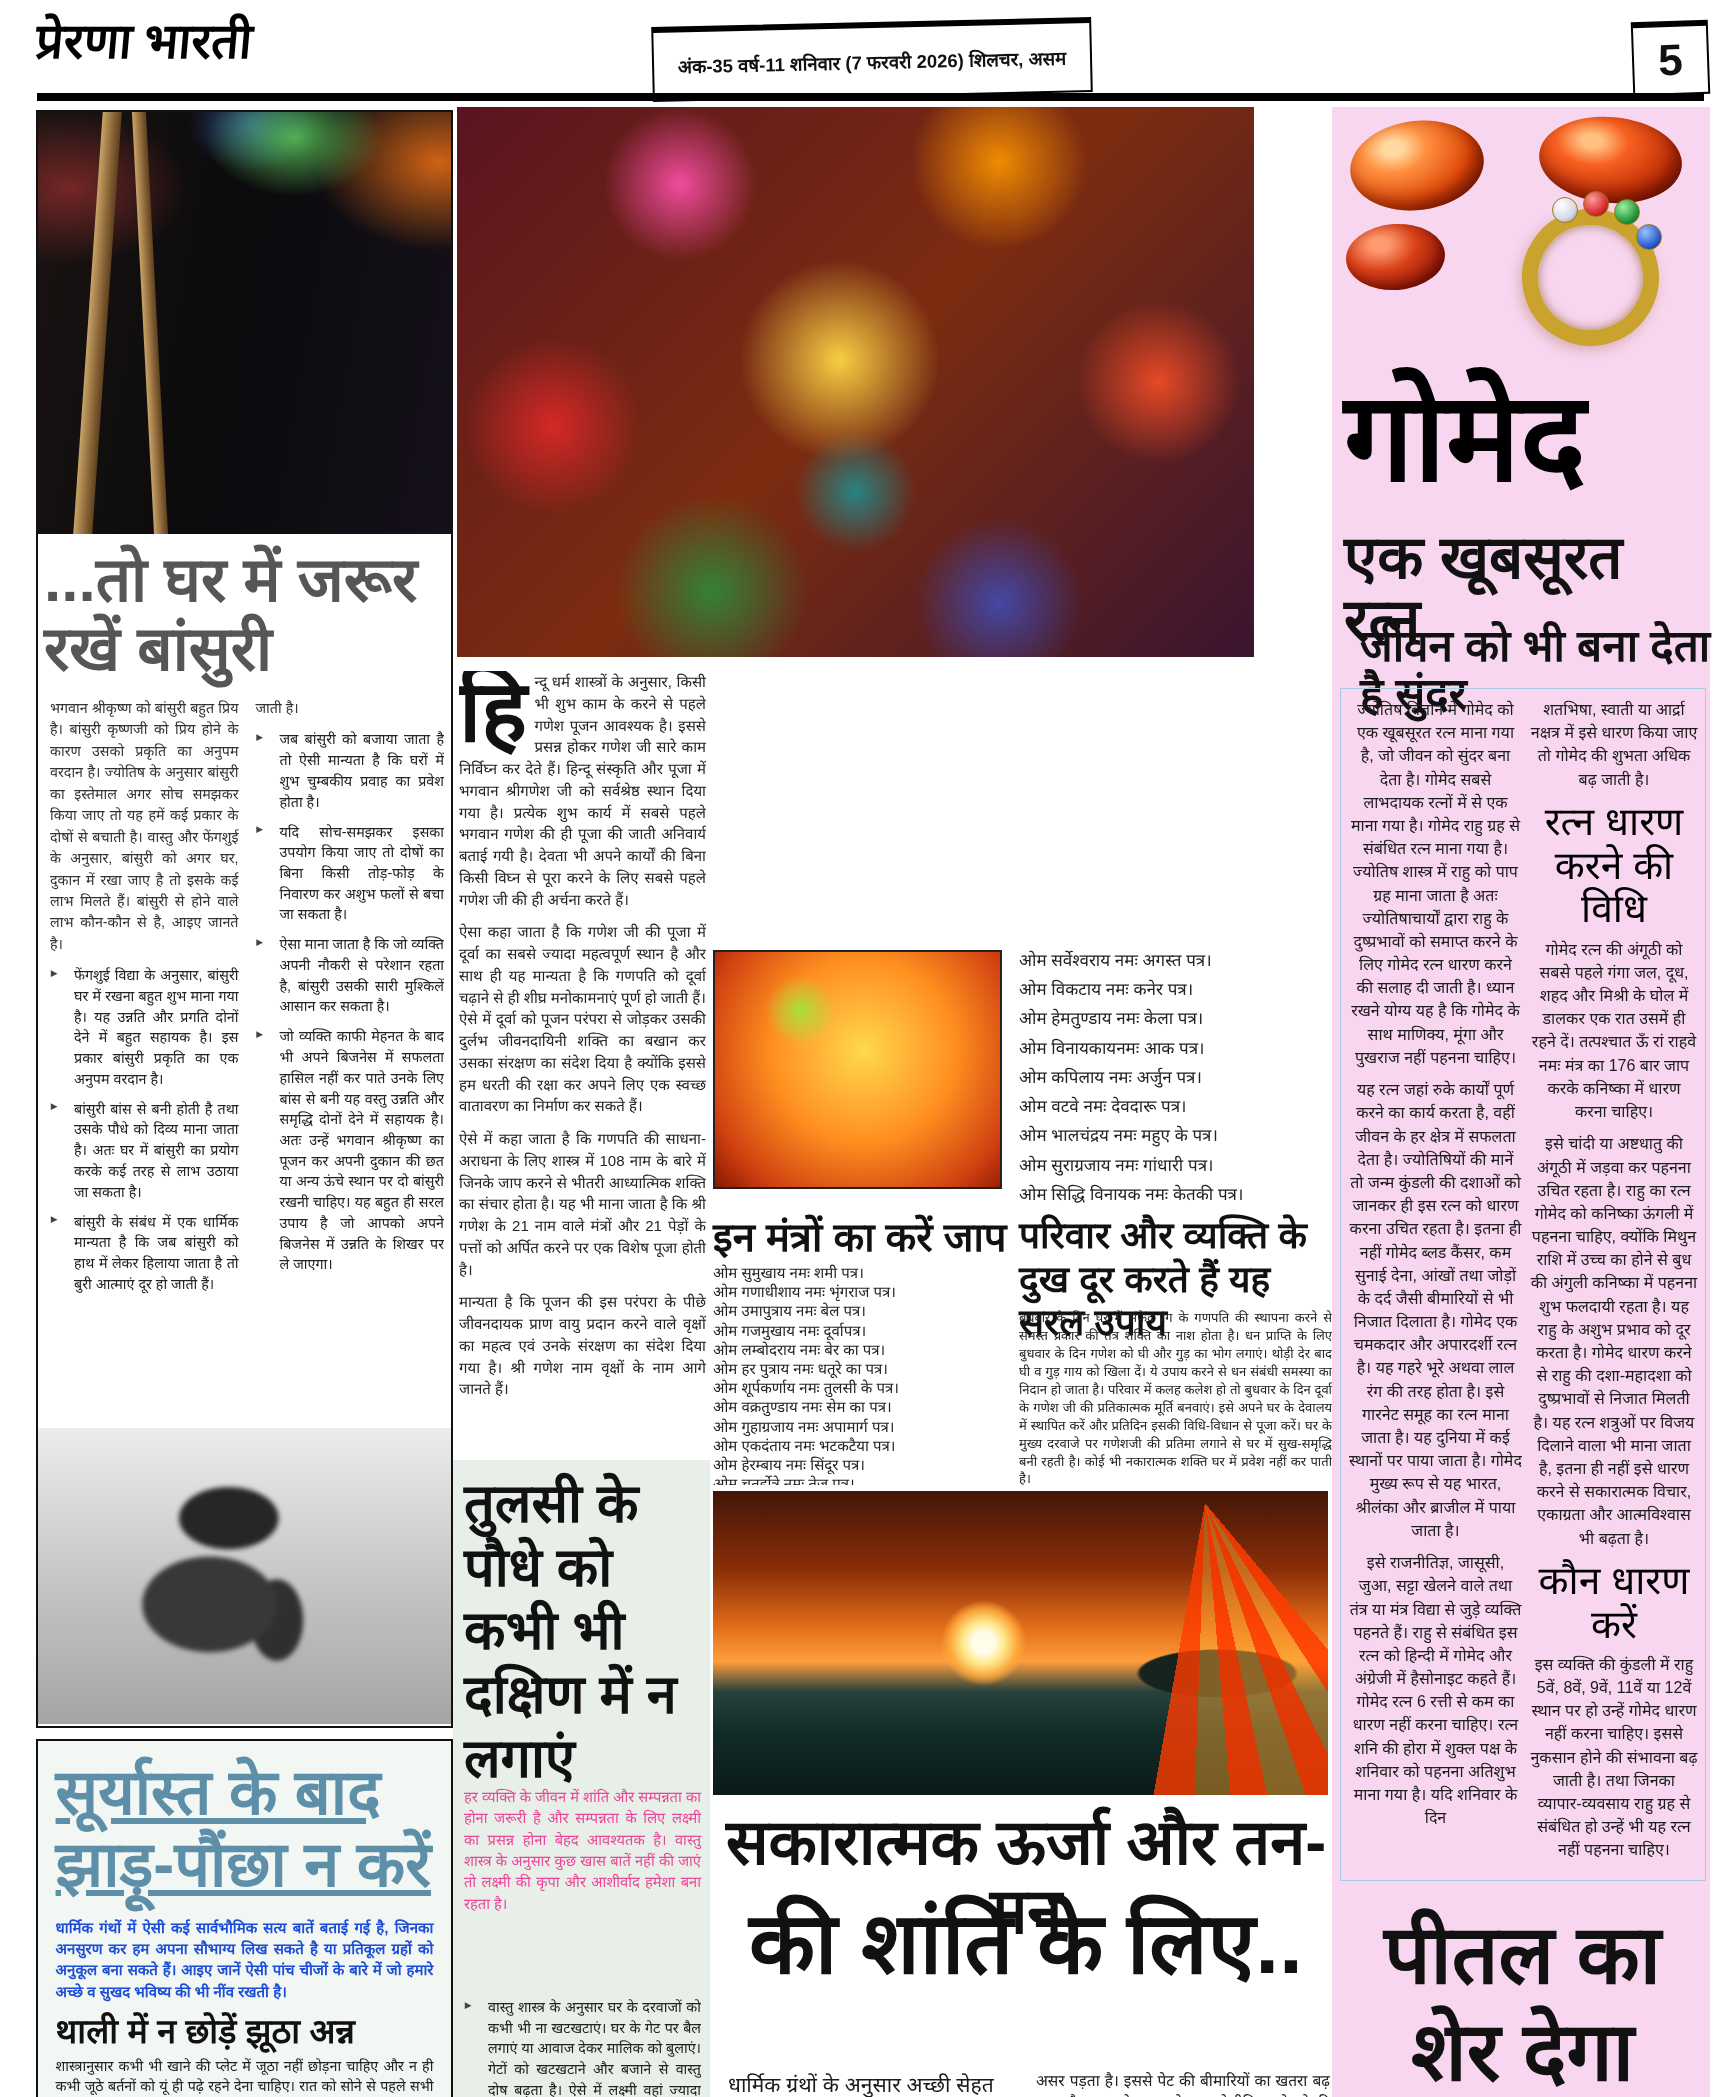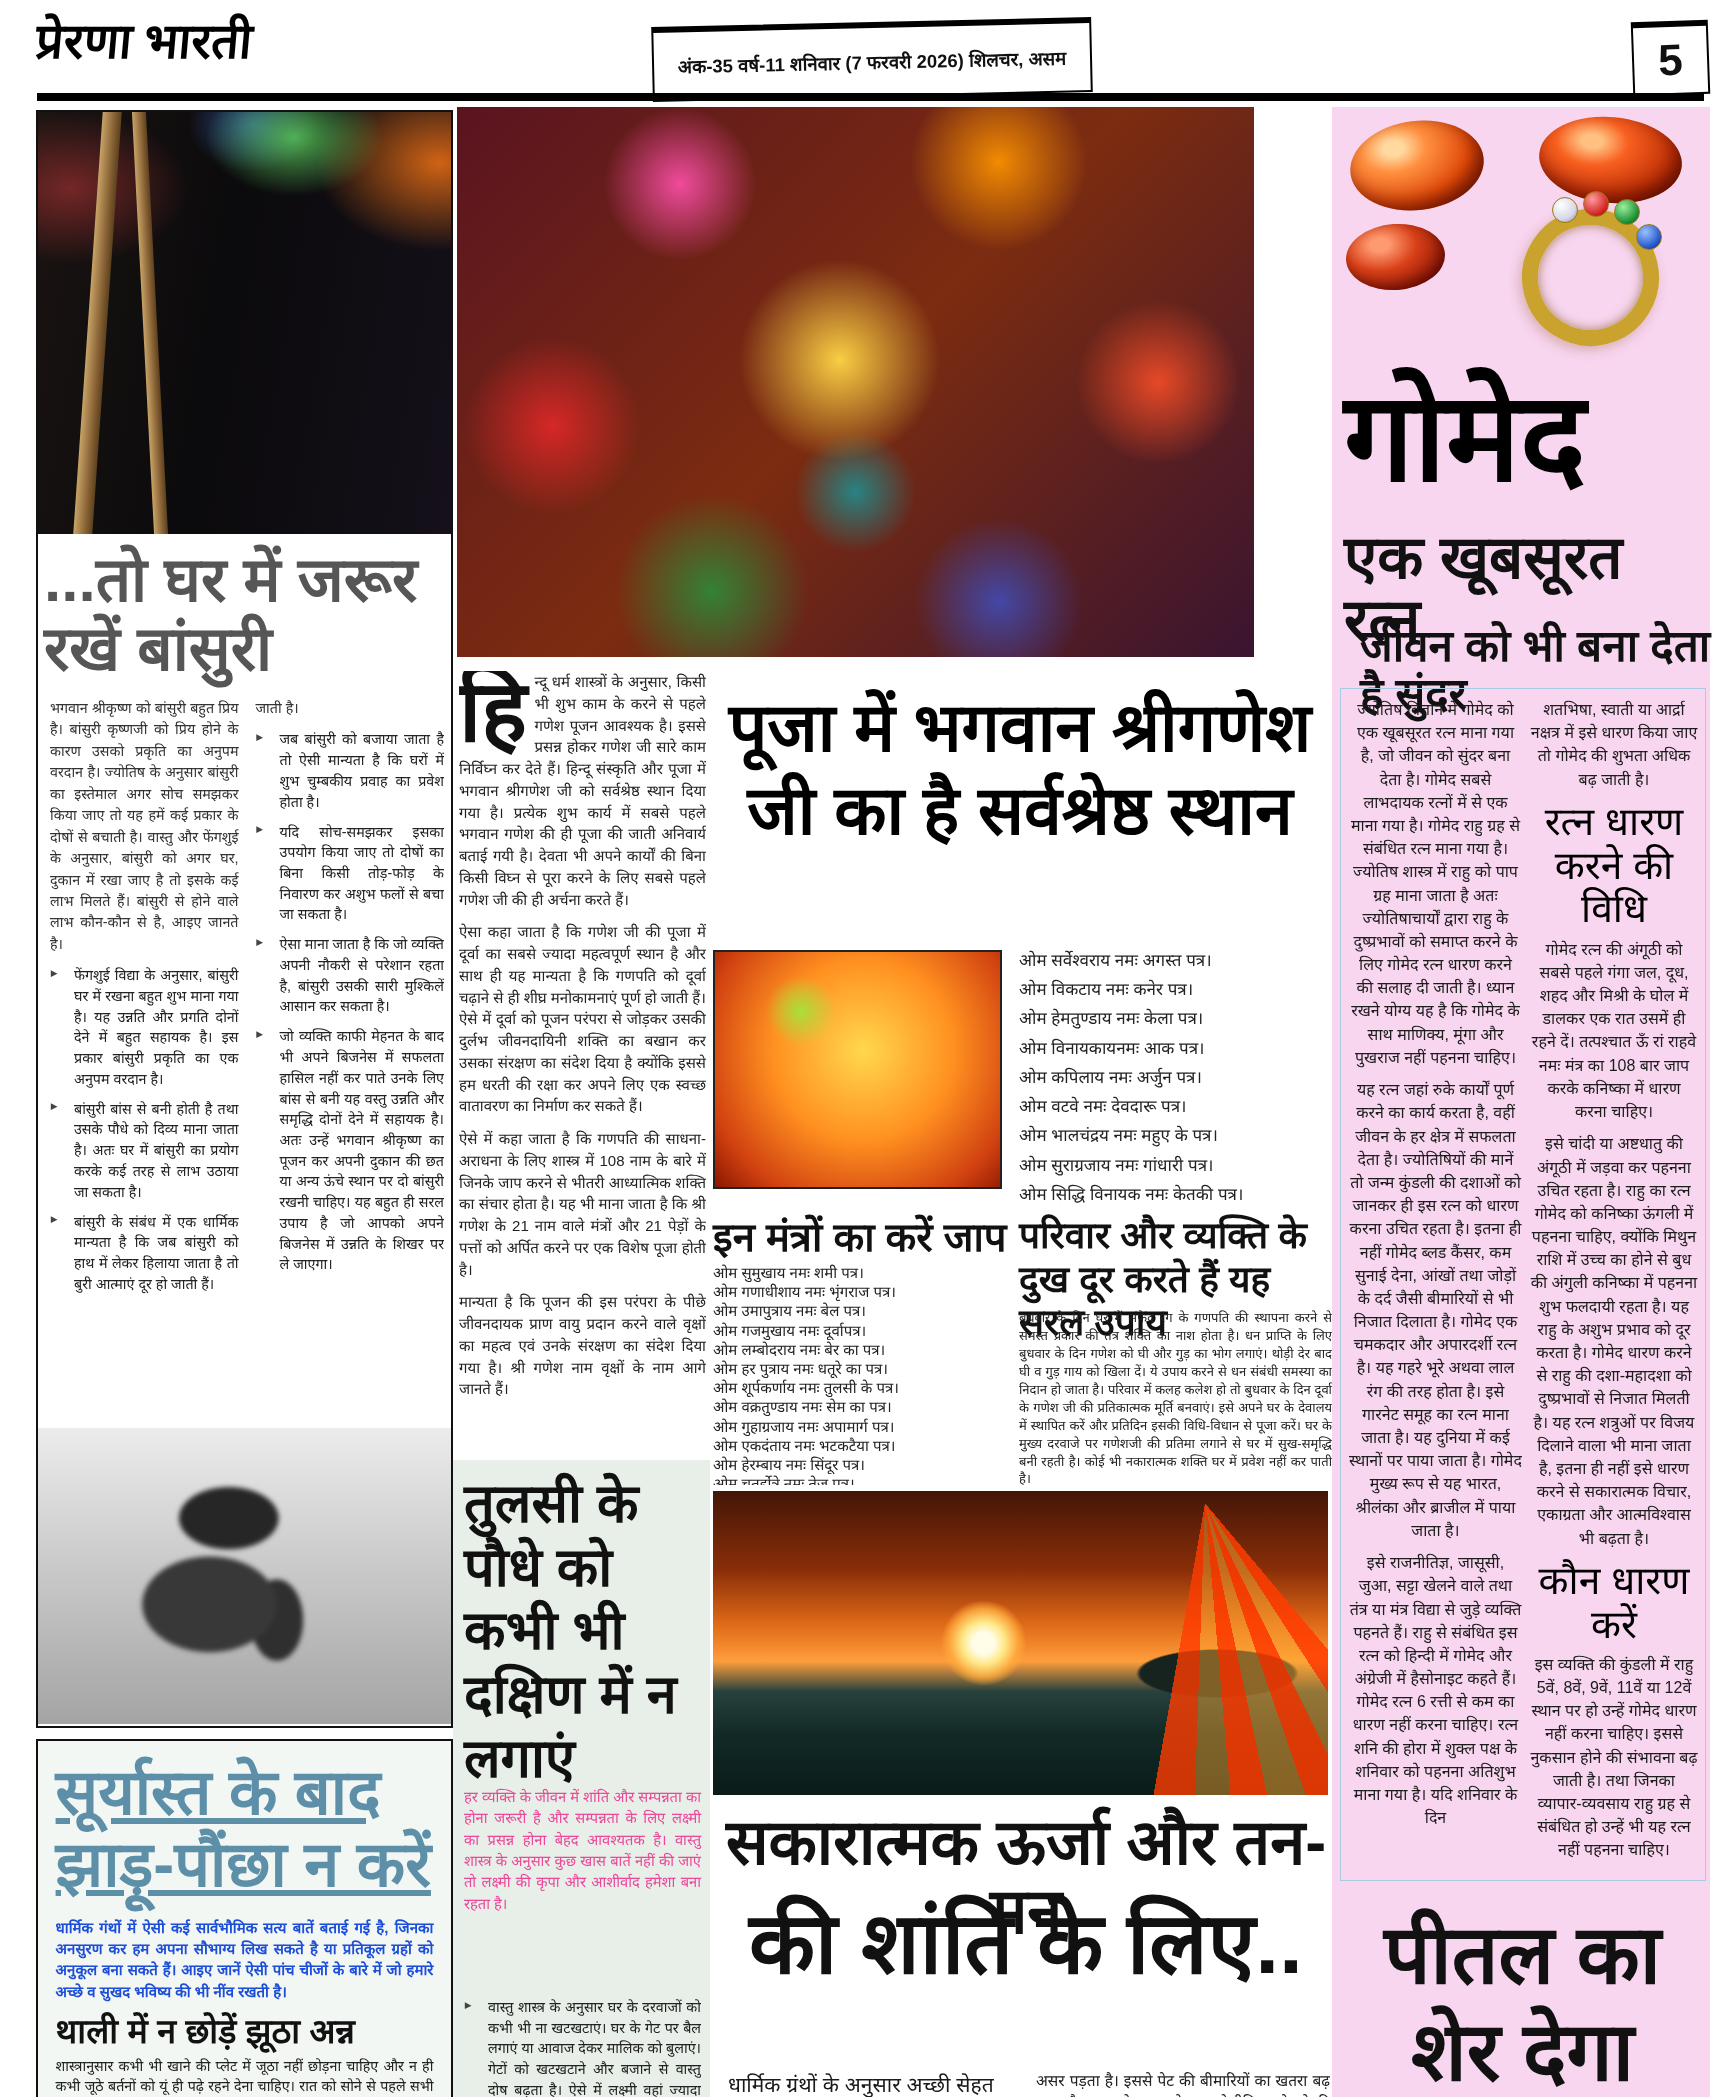--- a/index.html
+++ b/index.html
@@ -191,21 +191,20 @@
   </div>
 
   <div class="abs ganesh-photo"></div>
   <div class="abs ganesh-intro-col">
     <span class="dropcap">हि</span>
     <p>न्दू धर्म शास्त्रों के अनुसार, किसी भी शुभ काम के करने से पहले गणेश पूजन आवश्यक है। इससे प्रसन्न होकर गणेश जी सारे काम निर्विघ्न कर देते हैं। हिन्दू संस्कृति और पूजा में भगवान श्रीगणेश जी को सर्वश्रेष्ठ स्थान दिया गया है। प्रत्येक शुभ कार्य में सबसे पहले भगवान गणेश की ही पूजा की जाती अनिवार्य बताई गयी है। देवता भी अपने कार्यों की बिना किसी विघ्न से पूरा करने के लिए सबसे पहले गणेश जी की ही अर्चना करते हैं।</p>
     <p>ऐसा कहा जाता है कि गणेश जी की पूजा में दूर्वा का सबसे ज्यादा महत्वपूर्ण स्थान है और साथ ही यह मान्यता है कि गणपति को दूर्वा चढ़ाने से ही शीघ्र मनोकामनाएं पूर्ण हो जाती हैं। ऐसे में दूर्वा को पूजन परंपरा से जोड़कर उसकी दुर्लभ जीवनदायिनी शक्ति का बखान कर उसका संरक्षण का संदेश दिया है क्योंकि इससे हम धरती की रक्षा कर अपने लिए एक स्वच्छ वातावरण का निर्माण कर सकते हैं।</p>
     <p>ऐसे में कहा जाता है कि गणपति की साधना-अराधना के लिए शास्त्र में 108 नाम के बारे में जिनके जाप करने से भीतरी आध्यात्मिक शक्ति का संचार होता है। यह भी माना जाता है कि श्री गणेश के 21 नाम वाले मंत्रों और 21 पेड़ों के पत्तों को अर्पित करने पर एक विशेष पूजा होती है।</p>
     <p>मान्यता है कि पूजन की इस परंपरा के पीछे जीवनदायक प्राण वायु प्रदान करने वाले वृक्षों का महत्व एवं उनके संरक्षण का संदेश दिया गया है। श्री गणेश नाम वृक्षों के नाम आगे जानते हैं।</p>
   </div>
-  <h1 class="abs ganesh-hl">पूजा में भगवान श्रीगणेश जी का है सर्वश्रेष्ठ स्थान</h1>
   <div class="abs ganesh-small-photo"></div>
   <h2 class="abs jaap-title">इन मंत्रों का करें जाप</h2>
   <div class="abs jaap-list">
       <div class="mline">ओम सुमुखाय नमः शमी पत्र।</div>
       <div class="mline">ओम गणाधीशाय नमः भृंगराज पत्र।</div>
       <div class="mline">ओम उमापुत्राय नमः बेल पत्र।</div>
       <div class="mline">ओम गजमुखाय नमः दूर्वापत्र।</div>
       <div class="mline">ओम लम्बोदराय नमः बेर का पत्र।</div>
       <div class="mline">ओम हर पुत्राय नमः धतूरे का पत्र।</div>
       <div class="mline">ओम शूर्पकर्णाय नमः तुलसी के पत्र।</div>
@@ -265,21 +264,21 @@
   <h3 class="abs gomed-subsub">जीवन को भी बना देता है सुंदर</h3>
   <div class="abs gomed-box"></div>
   <div class="gomed-col gcol1">
     <p>ज्योतिष विज्ञान में गोमेद को एक खूबसूरत रत्न माना गया है, जो जीवन को सुंदर बना देता है। गोमेद सबसे लाभदायक रत्नों में से एक माना गया है। गोमेद राहु ग्रह से संबंधित रत्न माना गया है। ज्योतिष शास्त्र में राहु को पाप ग्रह माना जाता है अतः ज्योतिषाचार्यों द्वारा राहु के दुष्प्रभावों को समाप्त करने के लिए गोमेद रत्न धारण करने की सलाह दी जाती है। ध्यान रखने योग्य यह है कि गोमेद के साथ माणिक्य, मूंगा और पुखराज नहीं पहनना चाहिए।</p>
     <p>यह रत्न जहां रुके कार्यों पूर्ण करने का कार्य करता है, वहीं जीवन के हर क्षेत्र में सफलता देता है। ज्योतिषियों की मानें तो जन्म कुंडली की दशाओं को जानकर ही इस रत्न को धारण करना उचित रहता है। इतना ही नहीं गोमेद ब्लड कैंसर, कम सुनाई देना, आंखों तथा जोड़ों के दर्द जैसी बीमारियों से भी निजात दिलाता है। गोमेद एक चमकदार और अपारदर्शी रत्न है। यह गहरे भूरे अथवा लाल रंग की तरह होता है। इसे गारनेट समूह का रत्न माना जाता है। यह दुनिया में कई स्थानों पर पाया जाता है। गोमेद मुख्य रूप से यह भारत, श्रीलंका और ब्राजील में पाया जाता है।</p>
     <p>इसे राजनीतिज्ञ, जासूसी, जुआ, सट्टा खेलने वाले तथा तंत्र या मंत्र विद्या से जुड़े व्यक्ति पहनते हैं। राहु से संबंधित इस रत्न को हिन्दी में गोमेद और अंग्रेजी में हैसोनाइट कहते हैं। गोमेद रत्न 6 रत्ती से कम का धारण नहीं करना चाहिए। रत्न शनि की होरा में शुक्ल पक्ष के शनिवार को पहनना अतिशुभ माना गया है। यदि शनिवार के दिन</p>
   </div>
   <div class="gomed-col gcol2">
     <p>शतभिषा, स्वाती या आर्द्रा नक्षत्र में इसे धारण किया जाए तो गोमेद की शुभता अधिक बढ़ जाती है।</p>
     <h2 class="gomed-sec-title">रत्न धारण करने की विधि</h2>
-    <p>गोमेद रत्न की अंगूठी को सबसे पहले गंगा जल, दूध, शहद और मिश्री के घोल में डालकर एक रात उसमें ही रहने दें। तत्पश्चात ऊँ रां राहवे नमः मंत्र का 108 बार जाप करके कनिष्का में धारण करना चाहिए।</p>
+    <p>गोमेद रत्न की अंगूठी को सबसे पहले गंगा जल, दूध, शहद और मिश्री के घोल में डालकर एक रात उसमें ही रहने दें। तत्पश्चात ऊँ रां राहवे नमः मंत्र का 176 बार जाप करके कनिष्का में धारण करना चाहिए।</p>
     <p>इसे चांदी या अष्टधातु की अंगूठी में जड़वा कर पहनना उचित रहता है। राहु का रत्न गोमेद को कनिष्का ऊंगली में पहनना चाहिए, क्योंकि मिथुन राशि में उच्च का होने से बुध की अंगुली कनिष्का में पहनना शुभ फलदायी रहता है। यह राहु के अशुभ प्रभाव को दूर करता है। गोमेद धारण करने से राहु की दशा-महादशा को दुष्प्रभावों से निजात मिलती है। यह रत्न शत्रुओं पर विजय दिलाने वाला भी माना जाता है, इतना ही नहीं इसे धारण करने से सकारात्मक विचार, एकाग्रता और आत्मविश्वास भी बढ़ता है।</p>
     <h2 class="gomed-sec-title">कौन धारण करें</h2>
     <p>इस व्यक्ति की कुंडली में राहु 5वें, 8वें, 9वें, 11वें या 12वें स्थान पर हो उन्हें गोमेद धारण नहीं करना चाहिए। इससे नुकसान होने की संभावना बढ़ जाती है। तथा जिनका व्यापार-व्यवसाय राहु ग्रह से संबंधित हो उन्हें भी यह रत्न नहीं पहनना चाहिए।</p>
   </div>
 
   <h1 class="abs peetal-hl">पीतल का शेर देगा आपको आत्मविश्वास...</h1>
 
 </div>
 
 

